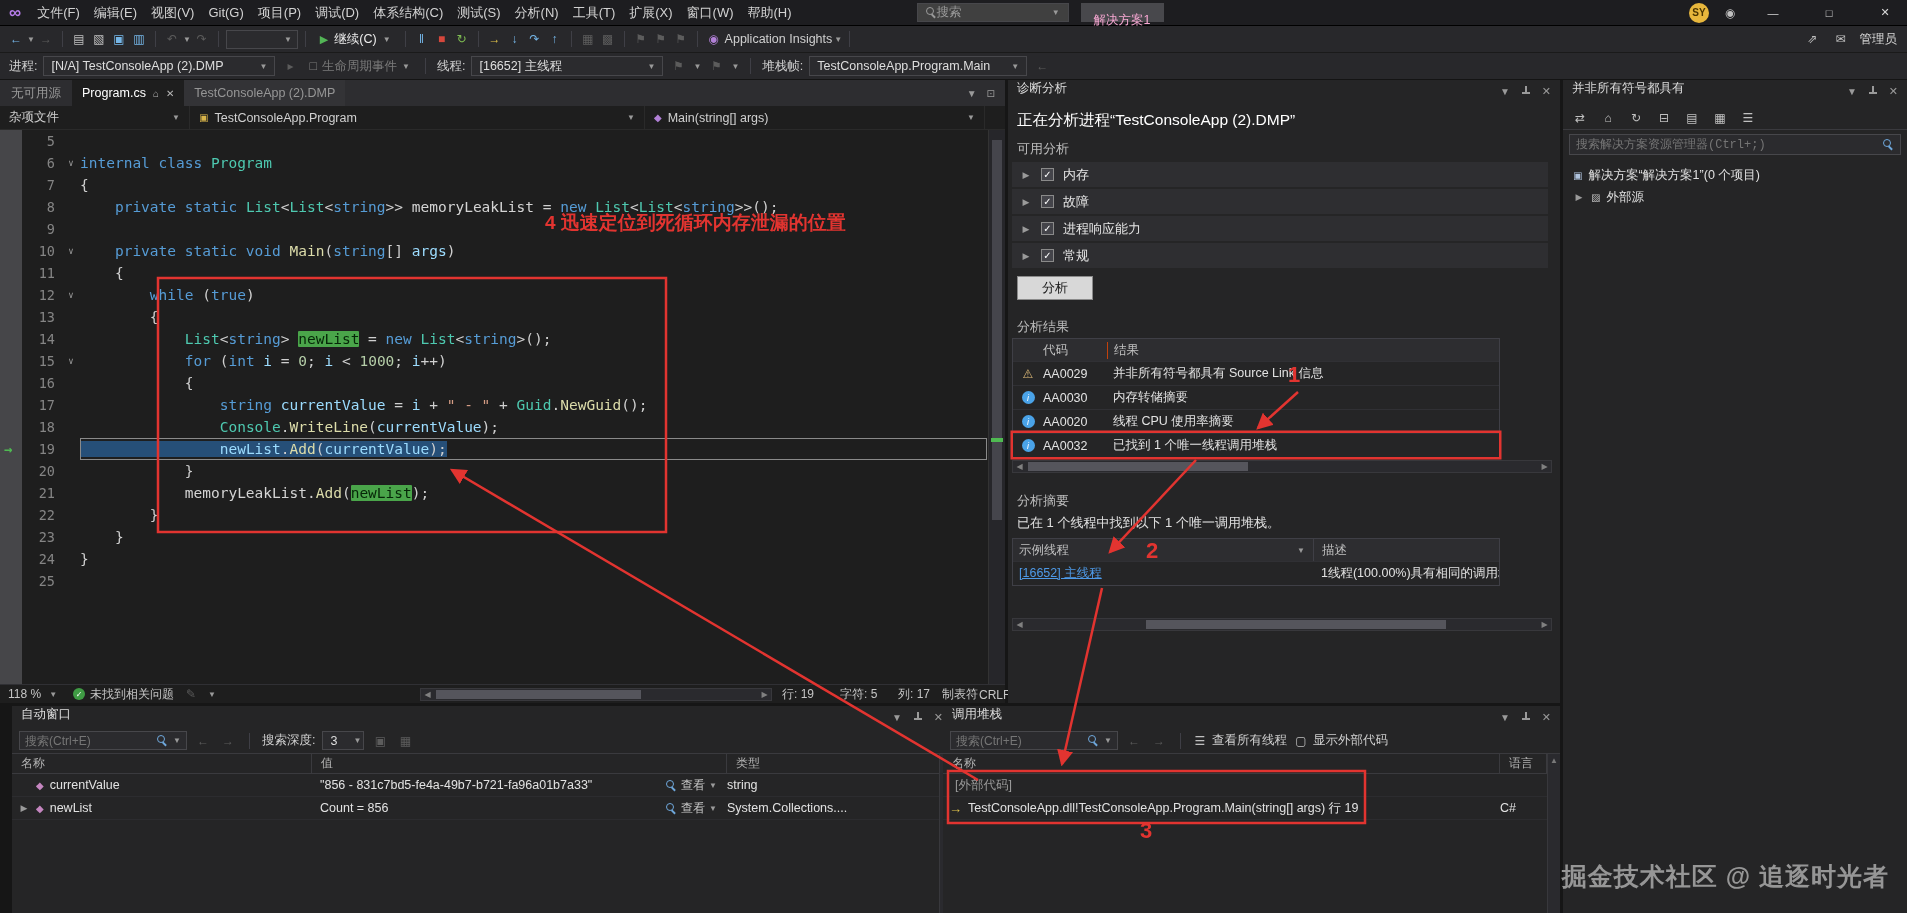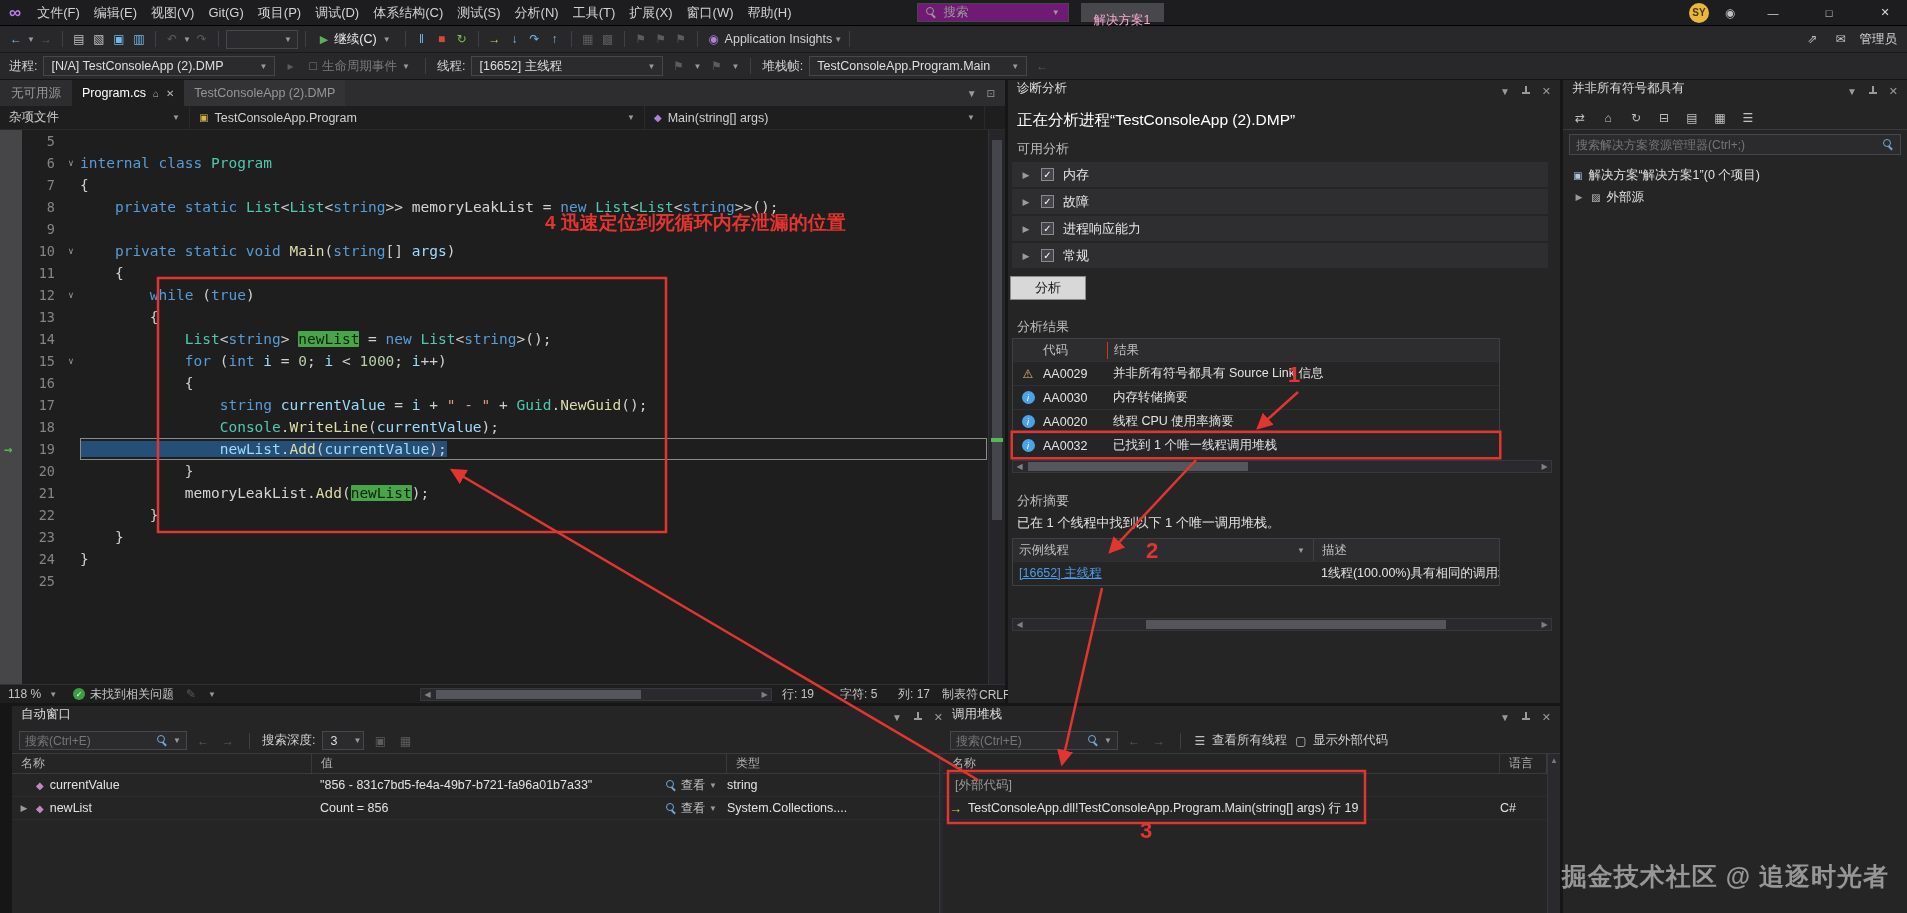--- a/index.html
+++ b/index.html
@@ -9,21 +9,21 @@
   .chev{font-size:8px;color:#9a9a9a}
   .sep{width:1px;height:16px;background:#3f3f46;margin:0 5px;flex:none}
   .icon{display:inline-flex;align-items:center;justify-content:center;min-width:18px;height:20px;font-size:12px;color:#c0c0c0}
   .icon.blue{color:#75b6e8}.icon.dim{color:#5c5c5c}.icon.red{color:#d6473c}.icon.green{color:#7fbe52}.icon.yellow{color:#e0c24a}
 
   
   #titlebar{left:0;top:0;width:1907px;height:26px;background:#1d1d20;display:flex;align-items:center;border-bottom:1px solid #000}
   .vs-logo{color:#b57ce8;font-size:17px;font-weight:bold;margin:0 9px}
   #menus{display:flex}
   .menu-item{padding:0 7px;font-size:13px;color:#d2d2d2;line-height:25px;white-space:nowrap}
-  .tsearch{display:flex;align-items:center;gap:7px;background:#701a75;border:1px solid #47474b;height:19px;padding:0 8px;margin-left:118px;width: 152px;color:#9a9a9a;font-size:12.5px}
+  .tsearch{display:flex;align-items:center;background:#404040;border:1px solid #47474b;height:19px;padding:0 8px;margin-left:118px;width: 152px;color:#9a9a9a;font-size:12.5px}
   .sol-badge{margin-left:12px;background:#48484c;height:19px;line-height:19px;padding:8px 13px;font-size:12.5px;color:#f9a8d4;white-space:nowrap}
   .tb-right{margin-left:auto;display:flex;align-items:center;gap:12px;padding-right:0}
   .avatar{width:20px;height:20px;border-radius:50%;background:#e8b73c;color:#4a3500;font-size:10px;font-weight:700;display:flex;align-items:center;justify-content:center}
   .winbtn{width:44px;height:25px;display:flex;align-items:center;justify-content:center;font-size:11px;color:#d8d8d8}
 
   
   #tb1{left:0;top:26px;width:1907px;height:27px;background:#28282b;border-bottom:1px solid #1a1a1a;display:flex;align-items:center;padding-left:7px;gap:2px}
   #tb2{left:0;top:53px;width:1907px;height:27px;background:#28282b;border-bottom:1px solid #141414;display:flex;align-items:center;padding-left:9px;gap:6px}
   .cfg-dd{width:72px;height:19px;background:#2b2b2e;border:1px solid #47474b;display:flex;align-items:center;justify-content:flex-end;padding:0 5px}
   .continue-btn{display:flex;align-items:center;gap:6px;padding:0 7px;height:21px;font-size:12.5px;color:#ececec}
@@ -92,38 +92,38 @@
   .expander{color:#9a9a9a;font-size:9px;width:12px;text-align:center}
   .viewlink{display:flex;align-items:center;gap:4px;color:#c8c8c8;font-size:12px;margin-left:auto;padding-right:10px}
   .link{color:#4e9ae8;text-decoration:underline}
 
   
   #diag{left:1008px;top:80px;width:552px;height:623px}
   .dheading{position:absolute;left:9px;top:30px;font-size:15.5px;color:#fff;white-space:nowrap}
   .dsection{position:absolute;left:9px;font-size:13px;color:#bdbdbd}
   .avrow{position:absolute;left:4px;right:12px;height:25px;background:#2e2e31;display:flex;align-items:center;gap:9px;padding:0 8px;font-size:13px;color:#e4e4e4}
   .cb{width:13px;height:13px;background:#44444a;border:1px solid #8a8a8a;color:#fff;font-size:10px;display:flex;align-items:center;justify-content:center;flex:none}
-  .analyze-btn{position:absolute;left:2px;top:196px;width:76px;height:24px;background:#d8d8d8;border:1px solid #8a8a8a;color:#161616;font-size:13px;display:flex;align-items:center;justify-content:center}
+  .analyze-btn{position:absolute;left:9px;top:196px;width:76px;height:24px;background:#d8d8d8;border:1px solid #8a8a8a;color:#161616;font-size:13px;display:flex;align-items:center;justify-content:center}
   .dt{position:absolute;left:4px;width:488px;border:1px solid #3f3f46;font-size:12.5px}
   .dt .hrow{display:flex;background:#2d2d30;height:22px;color:#c0c0c0;align-items:center}
   .dt .drow{display:flex;height:24px;align-items:center;background:#252526;border-top:1px solid #303034;color:#e2e2e2}
   .c-ic{width:30px;display:flex;justify-content:center;flex:none}
   .c-code{width:64px;flex:none}
   .c-res{flex:1;padding-left:6px;white-space:nowrap;overflow:hidden}
   .warn{color:#e5c07b;font-size:12px}
   .info{width:13px;height:13px;border-radius:50%;background:#4aa3e8;color:#fff;font-size:9px;font-style:italic;display:flex;align-items:center;justify-content:center}
   .row-red{box-shadow:0 0 0 2.5px #e23430;position:relative;z-index:5}
   .t2col1{width:300px;flex:none;display:flex;align-items:center;padding-left:6px}
   .t2col2{flex:1;padding-left:8px;white-space:nowrap;overflow:hidden}
 
   
   #sol{left:1563px;top:80px;width:344px;height:833px}
   .sol-toolbar{position:absolute;left:0;top:26px;right:0;height:24px;display:flex;align-items:center;gap:10px;padding:0 8px;border-bottom:1px solid #3a3a3e}
   .sol-search{position:absolute;left:6px;right:6px;top:54px;height:21px;background:#2b2b2e;border:1px solid #47474b;display:flex;align-items:center;padding:0 6px;gap:6px}
-  .sol-search input{flex:1;background:transparent;border:none;outline:none;color:#f9a8d4;font-size:12px;min-width:0;font-family:Liberation Sans, sans-serif}
+  .sol-search input{flex:1;background:transparent;border:none;outline:none;color:#f9a8d4;font-size:12px;min-width:0;font-family:Liberation Mono, monospace}
   .tree-row{position:absolute;left:0;right:0;height:22px;display:flex;align-items:center;font-size:12.5px;color:#e0e0e0;gap:6px}
 
   
   #ann{position:absolute;left:0;top:0;width:1907px;height:913px;pointer-events:none;z-index:100}
   .ann-label{position:absolute;color:#e23430;font-weight:700;font-size:22px}
   .ann-text{position:absolute;color:#e23430;font-weight:600;font-size:19px;white-space:nowrap}
   .watermark{position:absolute;right:18px;top:860px;font-size:25px;font-weight:600;color:#969696;letter-spacing:1px}
 </style>
 </head>
 <body>

